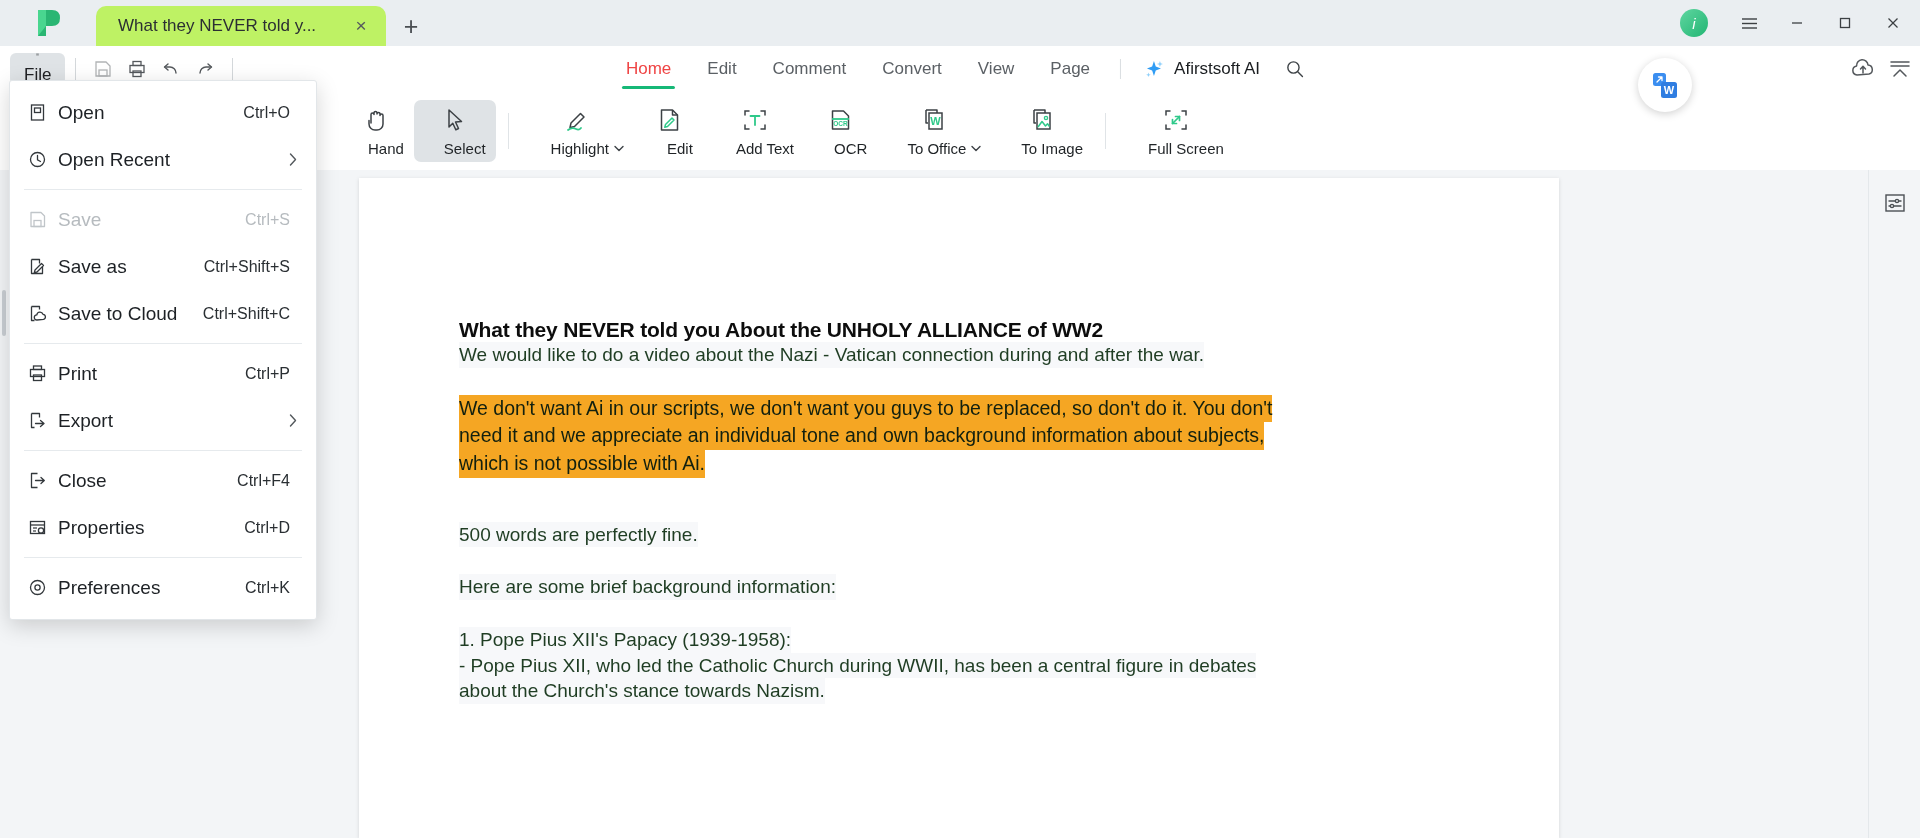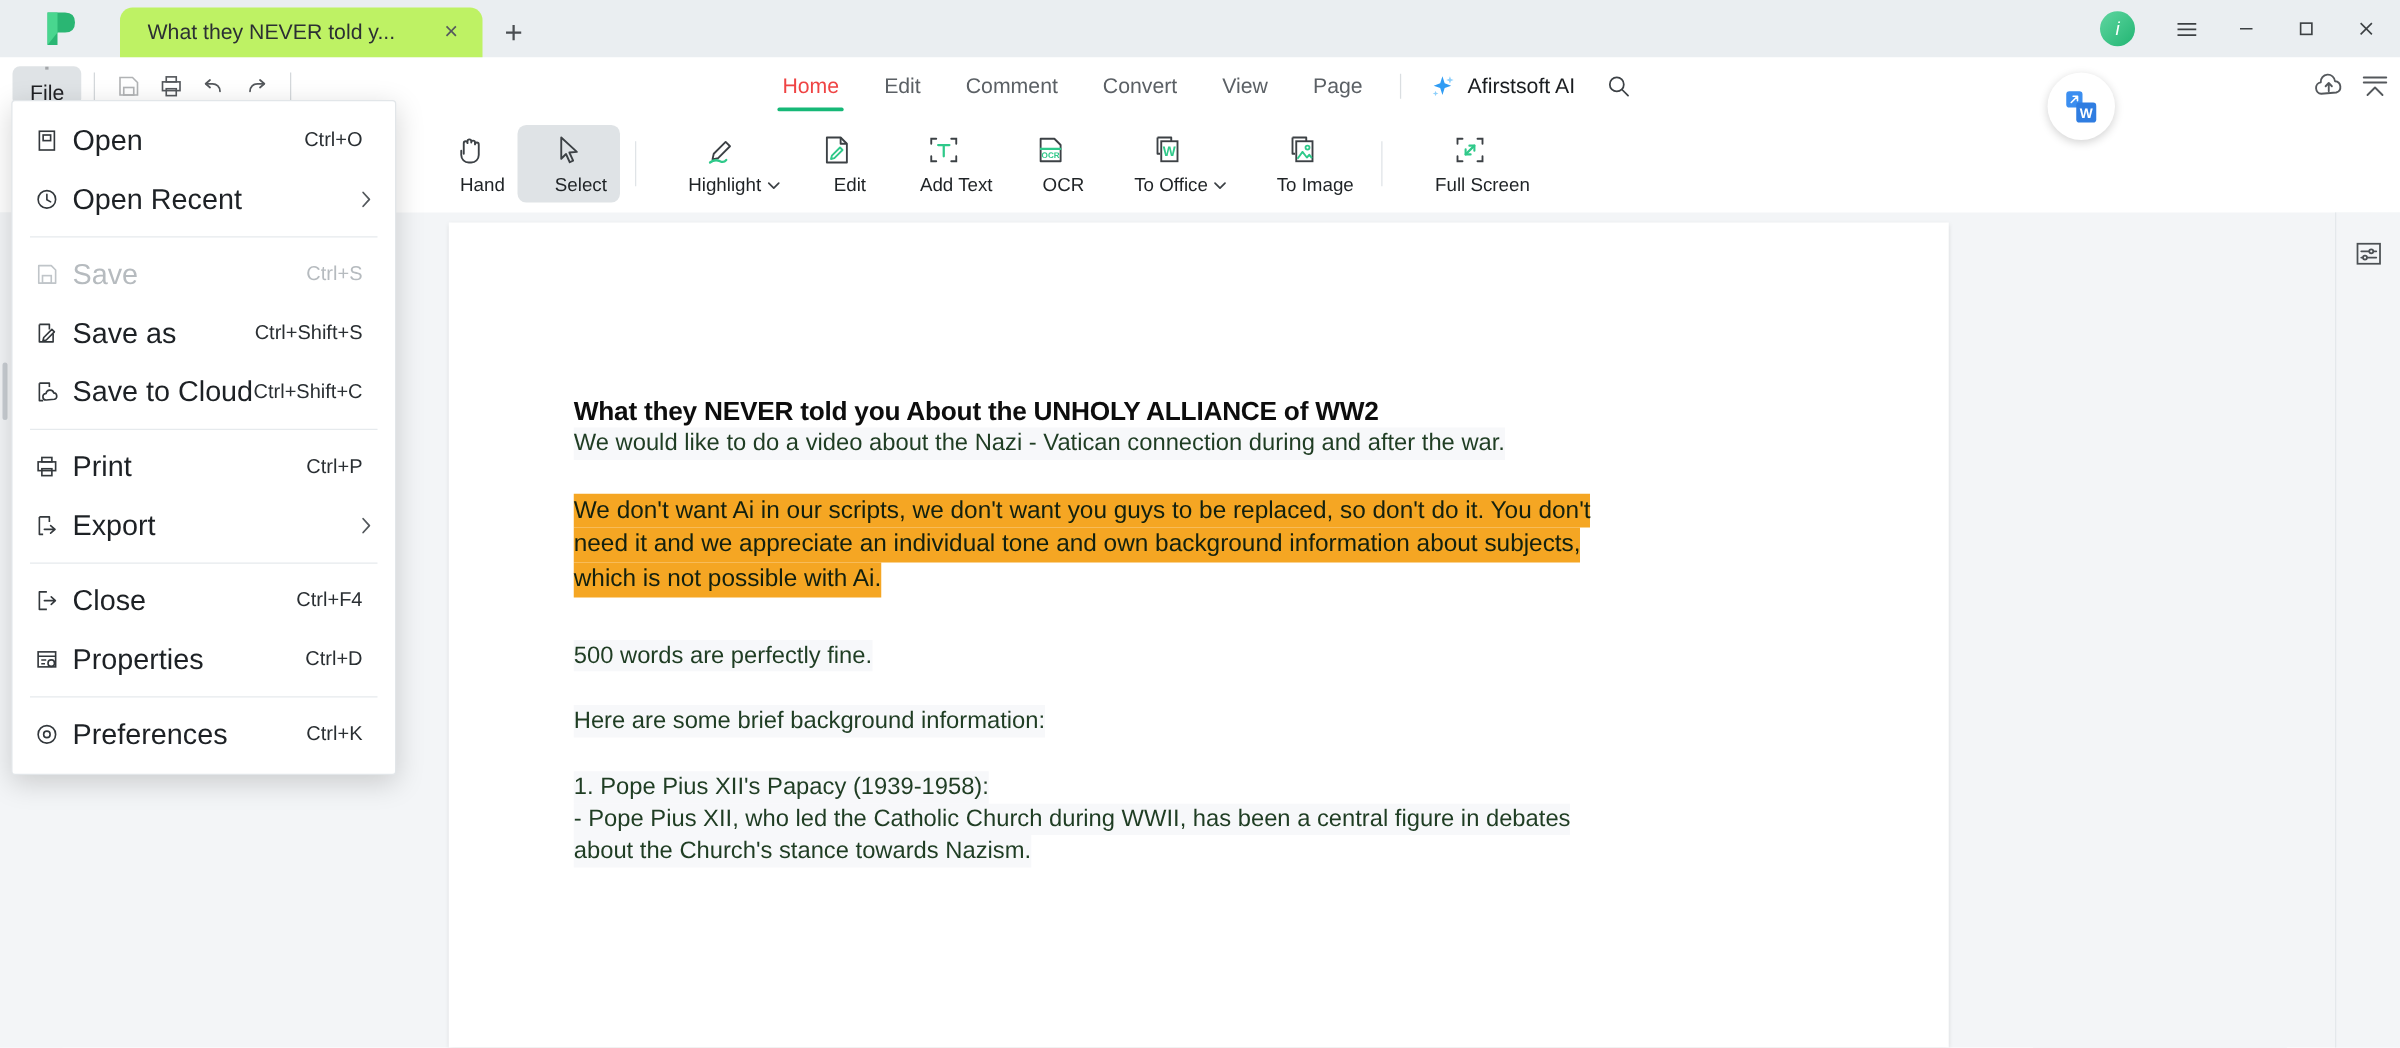--- a/index.html
+++ b/index.html
@@ -168,21 +168,21 @@
   .doc-title {
     font-size: 21px; font-weight: bold; color: #0d0d0d;
     letter-spacing: -.2px;
   }
   .doc-p {
     font-size: 19px; color: #1f3d23; line-height: 1.35;
     margin-bottom: 27px; background: #f7f8fa;
     display: block; width: fit-content; max-width: 100%;
   }
   .doc-p.tight { margin-bottom: 0; }
-  .hl-block { margin-bottom: 34px; }
+  .hl-block { margin-bottom: 44px; }
   .hl-line {
     font-size: 19.5px; color: #12200f; line-height: 1.42;
     background: #f5a623; display: block; width: fit-content;
   }
   .word-badge {
     position: absolute; right: -133px; top: -120px;
     width: 54px; height: 54px; border-radius: 50%;
     background: #ffffff; box-shadow: 0 2px 8px rgba(0,0,0,.18);
     display: flex; align-items: center; justify-content: center;
     cursor: pointer;
@@ -210,21 +210,21 @@
     z-index: 50;
   }
   .mi {
     height: 47px; display: flex; align-items: center;
     padding: 0 18px; cursor: pointer; position: relative;
   }
   .mi-ic {
     width: 30px; display: flex; align-items: center;
     color: #33383c;
   }
-  .mi-label { font-size: 23px; color: #1d2125; flex: 1; }
+  .mi-label { font-size: 19px; color: #1d2125; flex: 1; }
   .mi-key { font-size: 16px; color: #2a2f33; margin-left: auto; padding-right: 8px; }
   .mi-arrow { color: #53585c; display: flex; align-items: center; }
   .mi.disabled { pointer-events: none; }
   .mi.disabled .mi-label,
   .mi.disabled .mi-key { color: #b6bbbf; }
   .mi.disabled .mi-ic { color: #c0c5c9; }
   .mi-sep { height: 1px; background: #e6eaed; margin: 6px 14px; }
 </style>
 </head>
 <body>

